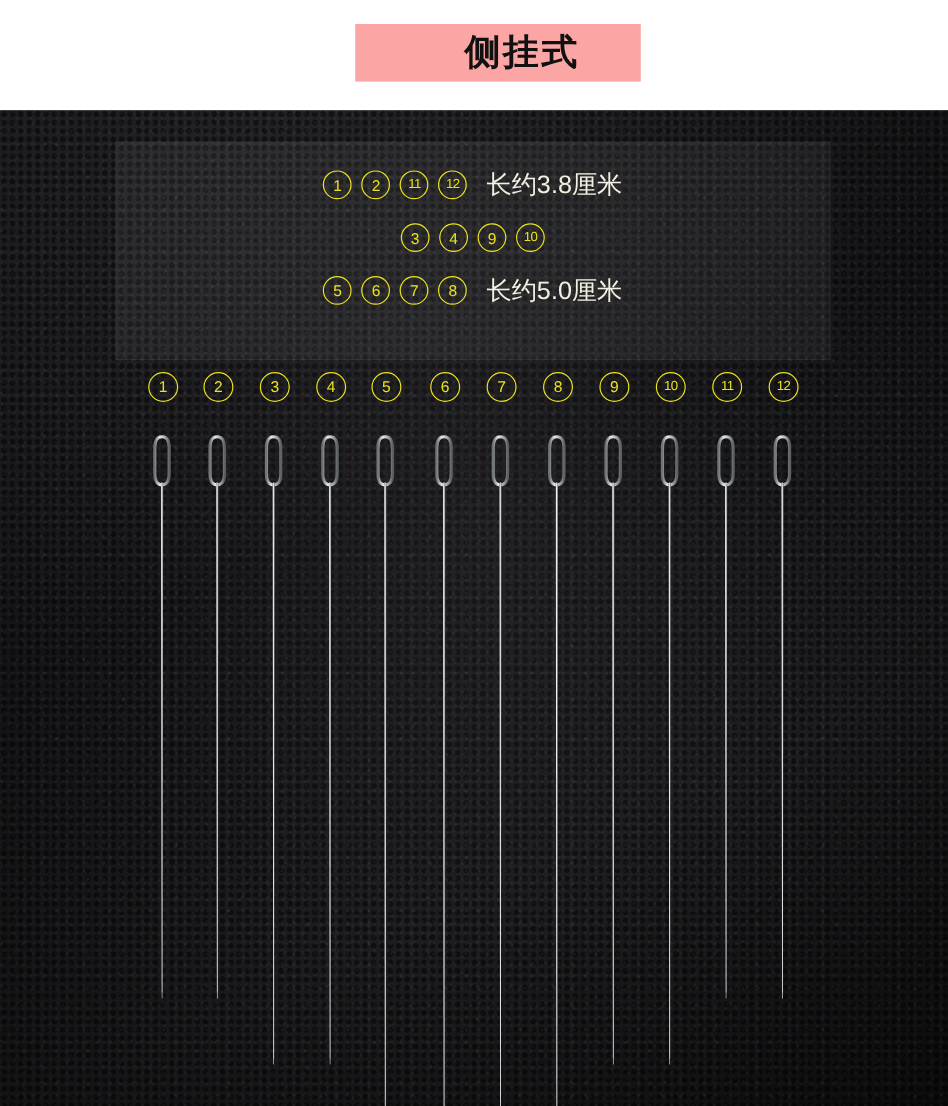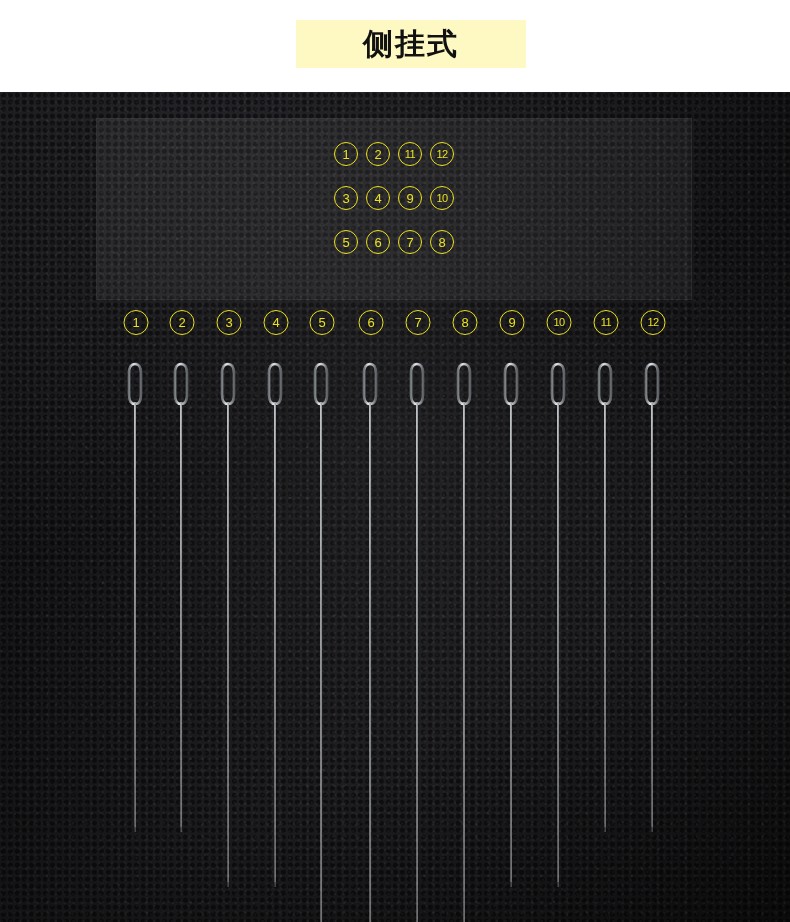--- a/index.html
+++ b/index.html
@@ -26,26 +26,27 @@
     left: 0;
     top: 0;
     width: 790px;
     height: 92px;
     background: #ffffff;
   }
   .title-chip {
     position: absolute;
     left: 296px;
     top: 20px;
-    width: 230px;
+    width: 198px;
     height: 48px;
-    background: #fef9c3;
+    background: #fca5a5;
     display: flex;
     align-items: center;
     justify-content: center;
+    padding-left: 40px;
   }
   .title-chip .title-text {
     font-family: "Liberation Sans", sans-serif;
     font-size: 30px;
     font-weight: bold;
     color: #111111;
     letter-spacing: 2px;
     line-height: 1;
   }
 
@@ -180,34 +181,36 @@
     <div class="photo-vignette"></div>
 
     <div class="legend">
       <div class="legend-rows">
 
         <div class="legend-row">
           <span class="circ">1</span>
           <span class="circ">2</span>
           <span class="circ two-digit">11</span>
           <span class="circ two-digit">12</span>
+          <span class="legend-text">长约3.8厘米</span>
         </div>
 
         <div class="legend-row">
           <span class="circ">3</span>
           <span class="circ">4</span>
           <span class="circ">9</span>
           <span class="circ two-digit">10</span>
         </div>
 
         <div class="legend-row">
           <span class="circ">5</span>
           <span class="circ">6</span>
           <span class="circ">7</span>
           <span class="circ">8</span>
+          <span class="legend-text">长约5.0厘米</span>
         </div>
 
       </div>
     </div>
 
     <div class="needle-labels">
       <span class="needle-label" style="left:136px">1</span>
       <span class="needle-label" style="left:182px">2</span>
       <span class="needle-label" style="left:229px">3</span>
       <span class="needle-label" style="left:276px">4</span>

